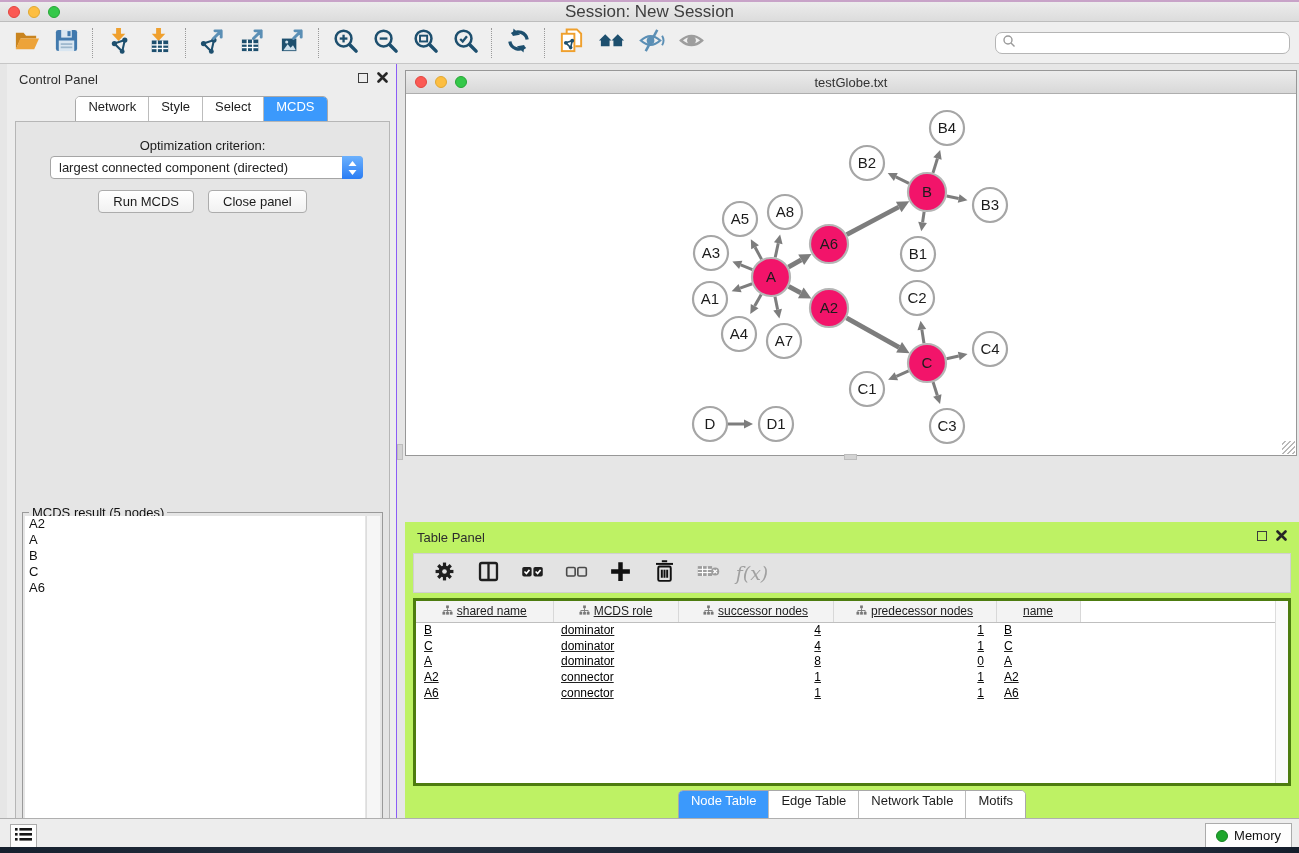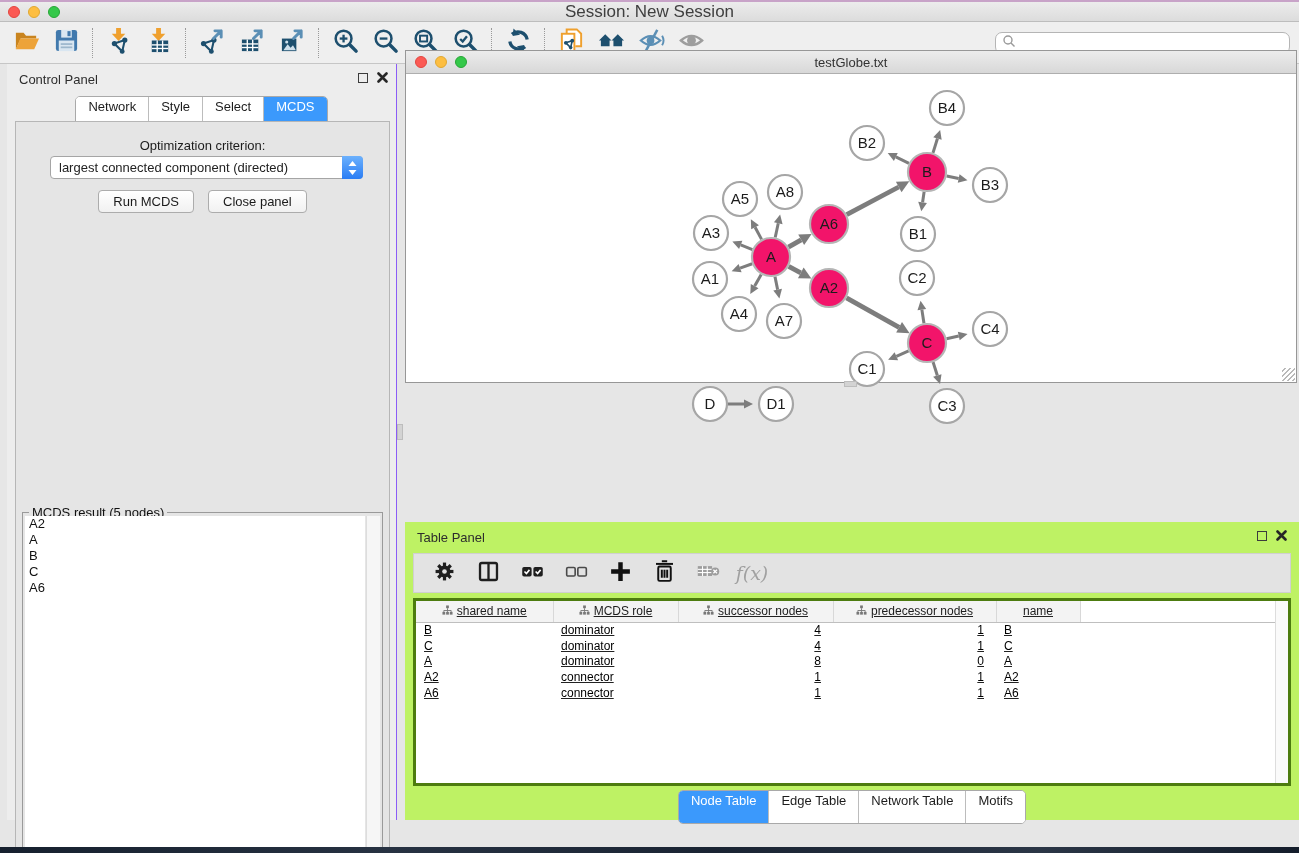--- a/index.html
+++ b/index.html
@@ -67,21 +67,21 @@
     font-size:13px; padding:3px 14px; color:#1b1b1b; }
 
   #mcds-fieldset { position:absolute; left:6px; top:390px; width:361px; height:344px;
     border:1px solid #9a9a9a; background:#e5e5e5; }
   #mcds-legend { position:absolute; left:6px; top:-8px; font-size:13px; background:#e5e5e5; padding:0 3px; color:#111; }
   #result-list { position:absolute; left:2px; top:3px; right:17px; bottom:2px; background:#fff; overflow:hidden; }
   #result-scroll { position:absolute; right:2px; top:3px; bottom:2px; width:14px; background:#f6f6f6; border-left:1px solid #ddd; }
   .result-item { font-size:13px; line-height:16px; padding-left:4px; color:#111; }
 
   
-  #network-window { position:absolute; left:405px; top:48px; width:892px; height:333px;
+  #network-window { position:absolute; left:405px; top:68px; width:892px; height:386px;
     border:1px solid #979797; background:#fff; }
   #nw-titlebar { position:absolute; left:0; top:0; width:100%; height:23px;
     background:linear-gradient(#ececec,#d8d8d8); border-bottom:1px solid #aeaeae;
     display:flex; align-items:center; justify-content:center; }
   #nw-titlebar .lights { top:5px; left:9px; }
   #nw-title { font-size:13px; color:#333; }
   #nw-canvas { position:absolute; left:0; top:24px; right:0; bottom:0; background:#fff; }
   #graph-svg { position:absolute; left:0; top:0; }
   #nw-grip { position:absolute; right:1px; bottom:1px; width:13px; height:13px;
     background:repeating-linear-gradient(135deg, transparent 0 2px, #b9b9b9 2px 3.5px); }
@@ -688,17 +688,37 @@
       <div id="table-tabs-wrap">
           <div class="seg-tabs" id="table-tabs">
             <div class="seg-tab active">Node Table</div>
             <div class="seg-tab">Edge Table</div>
             <div class="seg-tab">Network Table</div>
             <div class="seg-tab">Motifs</div>
           </div>
         </div>
     </div>
 
+    <div id="status-bar">
+      <div id="sidebar-toggle">
+        <span>
+          <svg width="17" height="15" viewBox="0 0 17 15">
+              <g fill="#161616">
+                <rect x="0" y="1" width="2.6" height="2.6"></rect>
+                <rect x="4.4" y="1" width="12.6" height="2.6"></rect>
+                <rect x="0" y="6" width="2.6" height="2.6"></rect>
+                <rect x="4.4" y="6" width="12.6" height="2.6"></rect>
+                <rect x="0" y="11" width="2.6" height="2.6"></rect>
+                <rect x="4.4" y="11" width="12.6" height="2.6"></rect>
+              </g>
+            </svg>
+        </span>
+      </div>
+      <div id="memory-button">
+        <span id="memory-dot"></span>
+        <span>Memory</span>
+      </div>
+    </div>
 
   </div>
 
   <div id="bottom-strip"></div>
 </div>
 
 </body></html>

